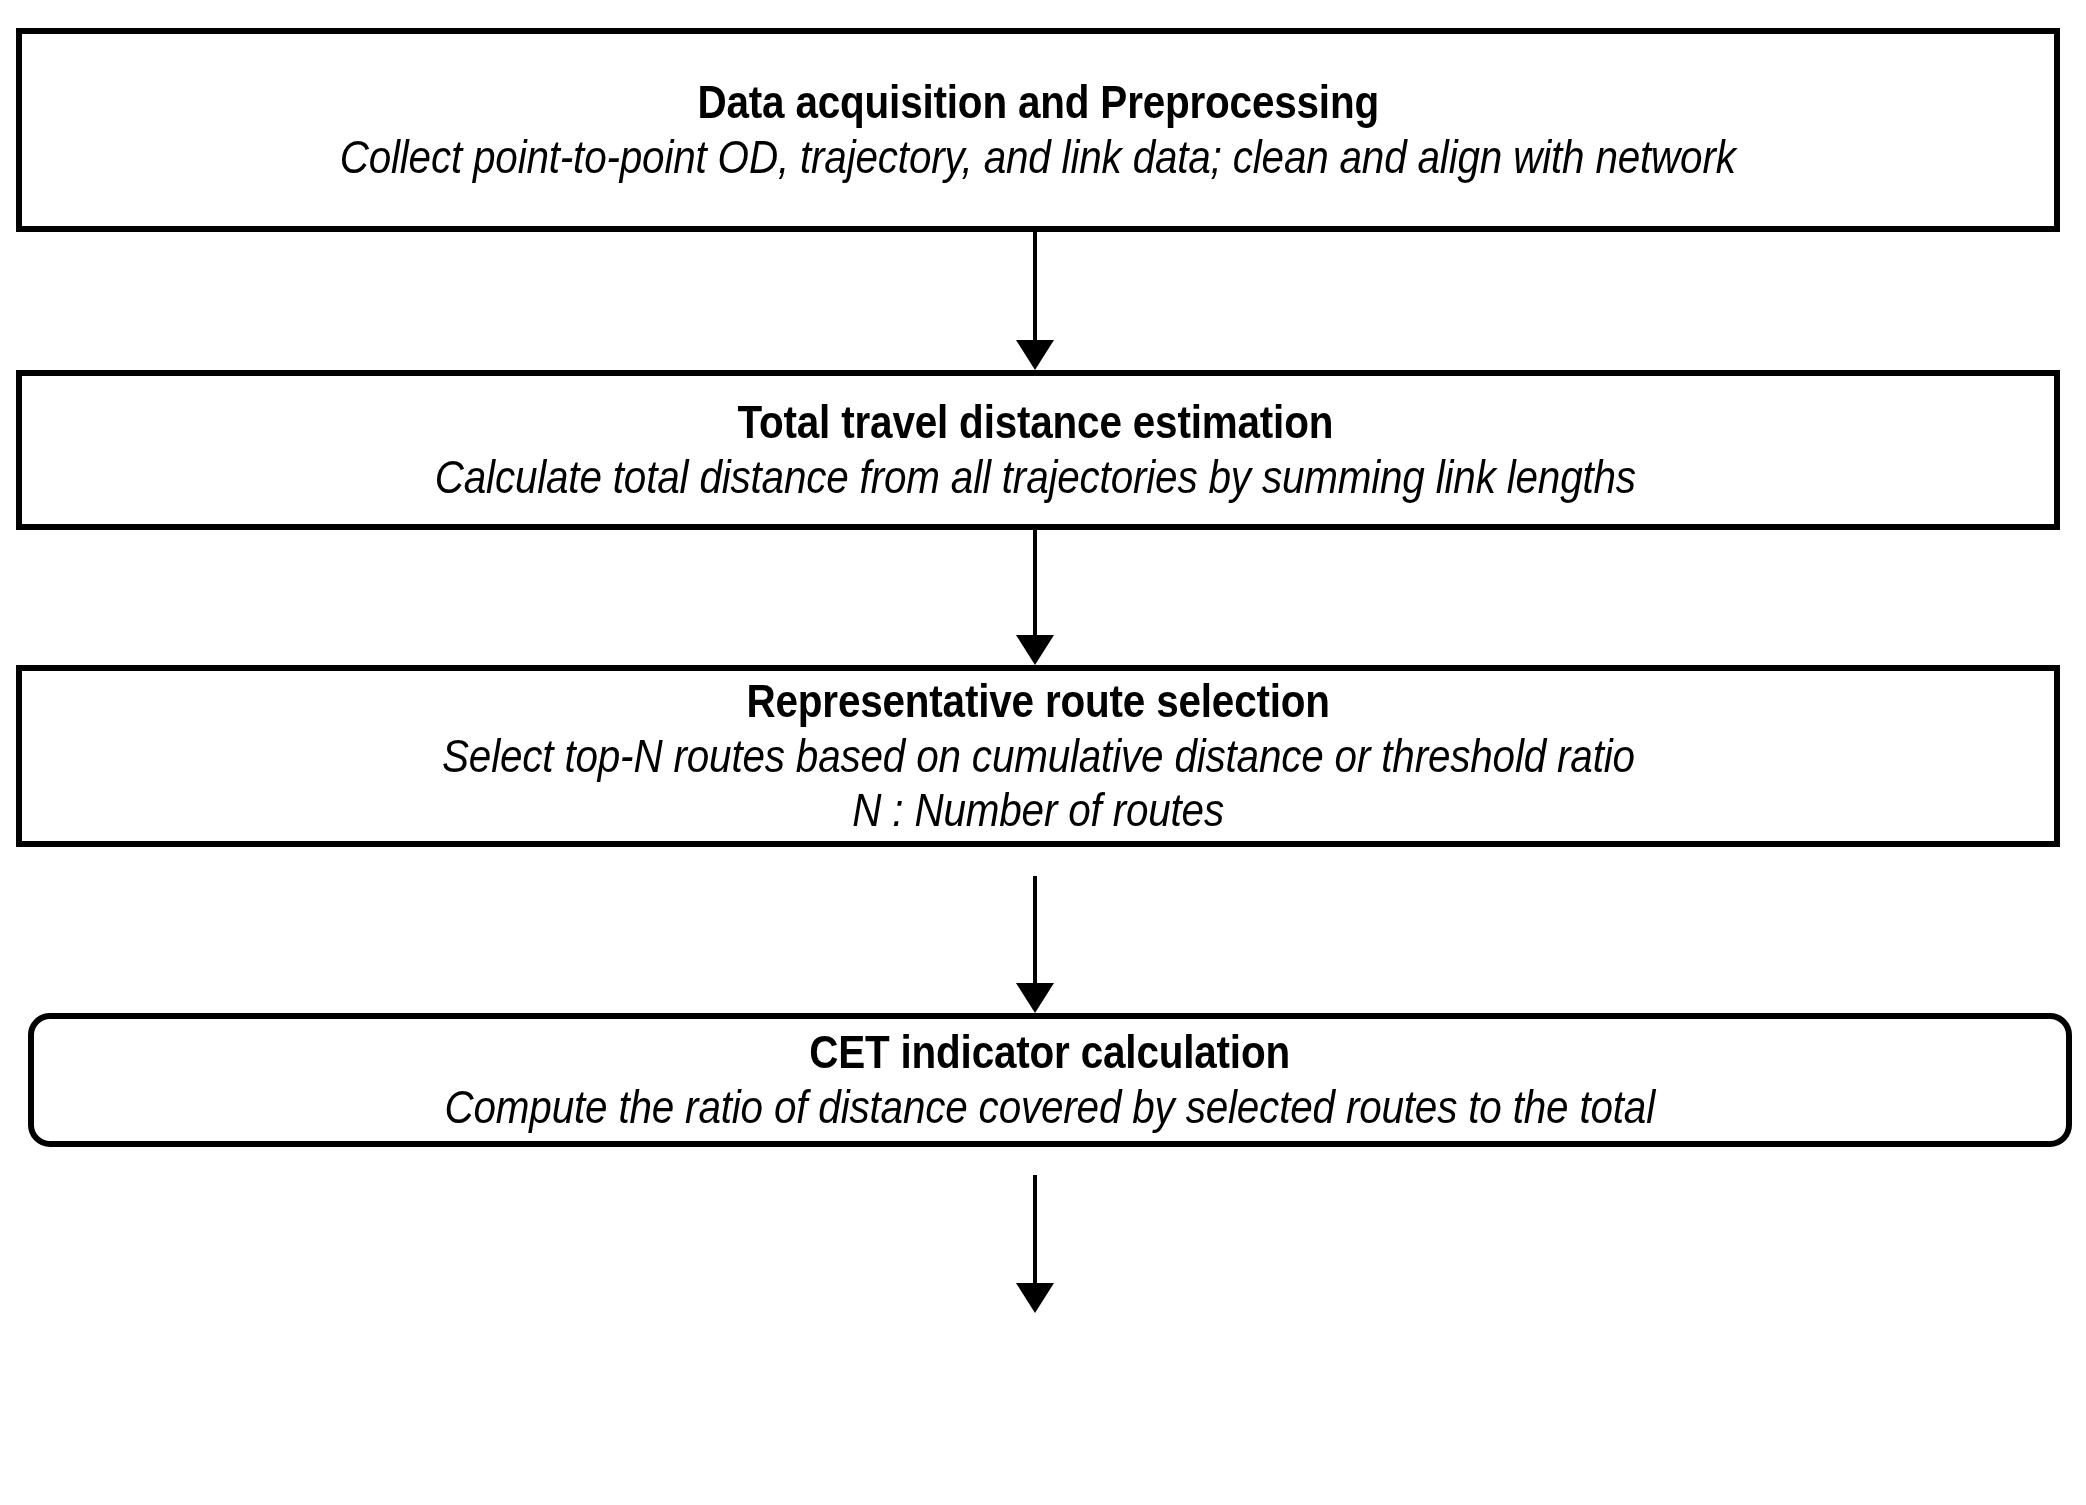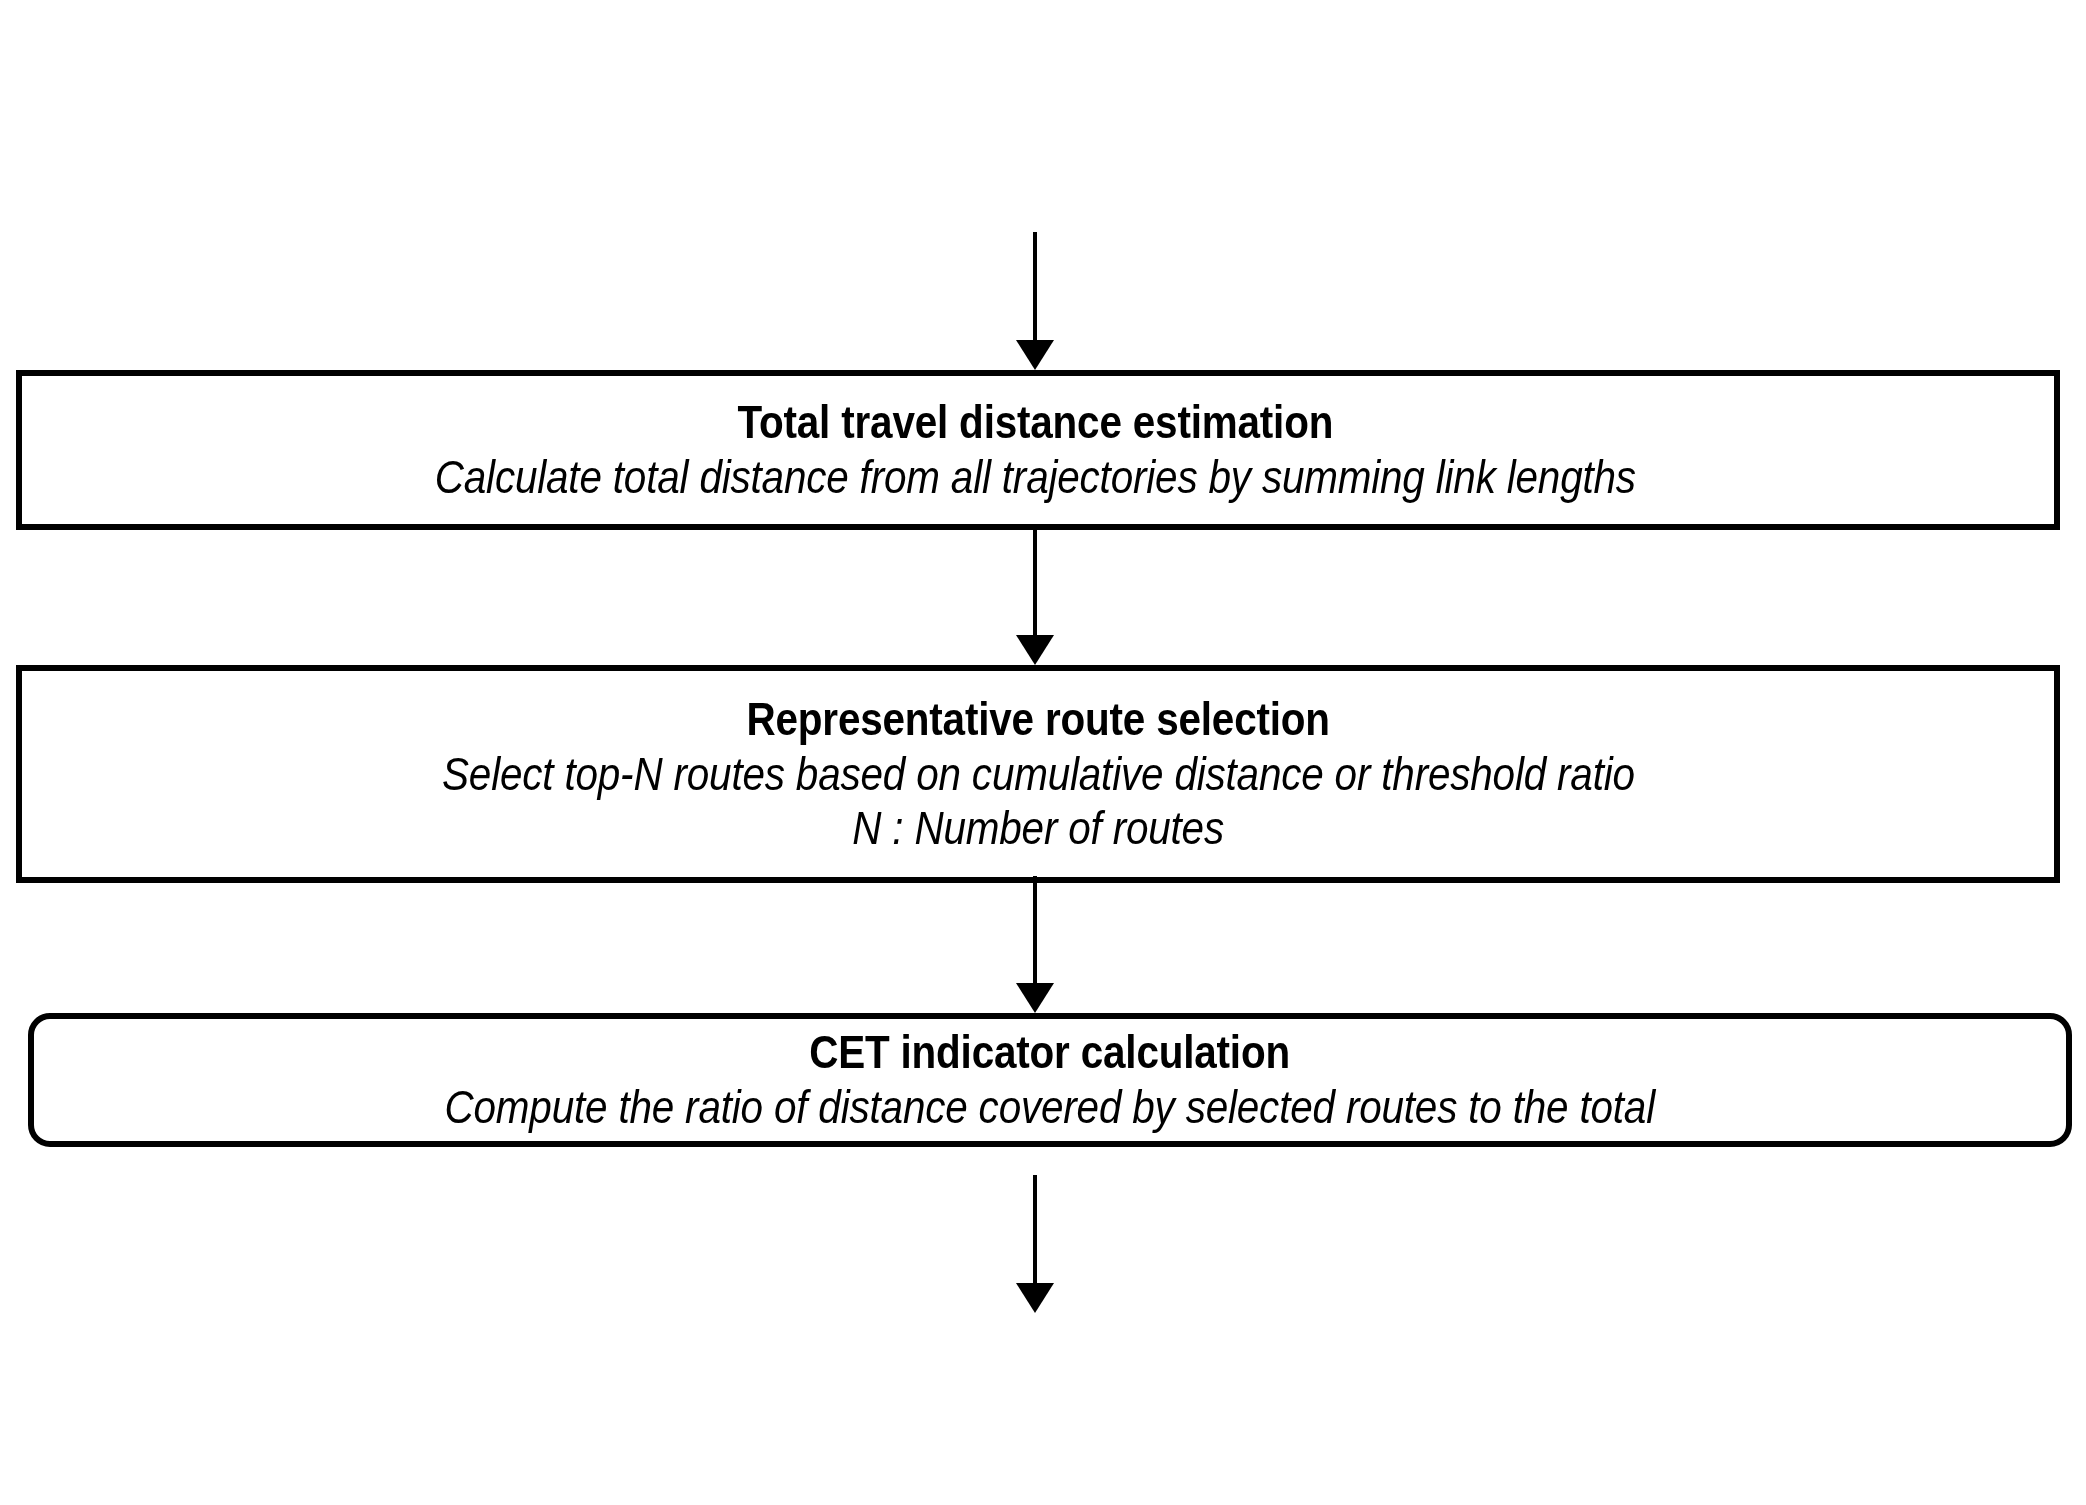--- a/index.html
+++ b/index.html
@@ -69,37 +69,41 @@
     border-right: 19px solid transparent;
     border-top: 30px solid #000000;
     transform: translateX(-19px);
   }
 </style>
 </head>
 <body>
 
 <div id="canvas">
 
+  <div class="flow-box" style="left:16px; top:28px; width:2044px; height:204px;">
+    <div class="box-title">Data acquisition and Preprocessing</div>
+    <div class="box-line">Collect point-to-point OD, trajectory, and link data; clean and align with network</div>
+  </div>
 
   <div class="connector" style="left:1035px; top:232px; height:138px;">
     <div class="shaft" style="height:108px;"></div>
     <div class="head" style="top:108px;"></div>
   </div>
 
   <div class="flow-box" style="left:16px; top:370px; width:2044px; height:160px;padding-left:12px;">
     <div class="box-title">Total travel distance estimation</div>
     <div class="box-line">Calculate total distance from all trajectories by summing link lengths</div>
   </div>
 
   <div class="connector" style="left:1035px; top:530px; height:135px;">
     <div class="shaft" style="height:105px;"></div>
     <div class="head" style="top:105px;"></div>
   </div>
 
-  <div class="flow-box" style="left:16px; top:665px; width:2044px; height:218px;">
+  <div class="flow-box" style="left:16px; top:665px; width:2044px; height:182px;">
     <div class="box-title">Representative route selection</div>
     <div class="box-line">Select top-N routes based on cumulative distance or threshold ratio</div>
     <div class="box-line">N : Number of routes</div>
   </div>
 
   <div class="connector" style="left:1035px; top:876px; height:137px;">
     <div class="shaft" style="height:107px;"></div>
     <div class="head" style="top:107px;"></div>
   </div>
 

